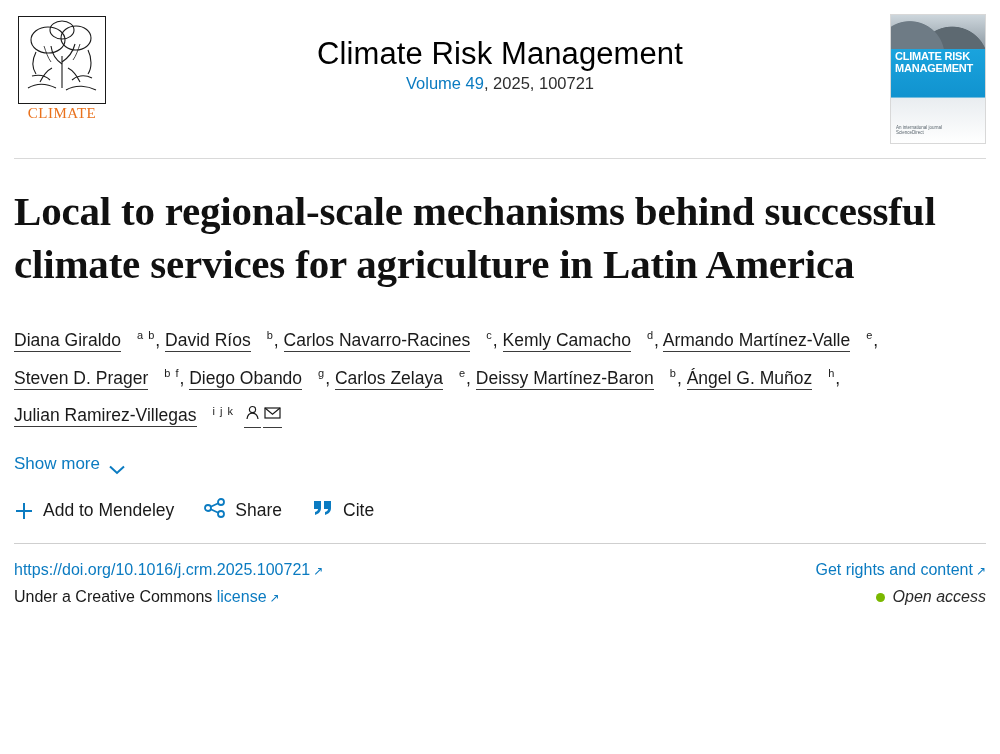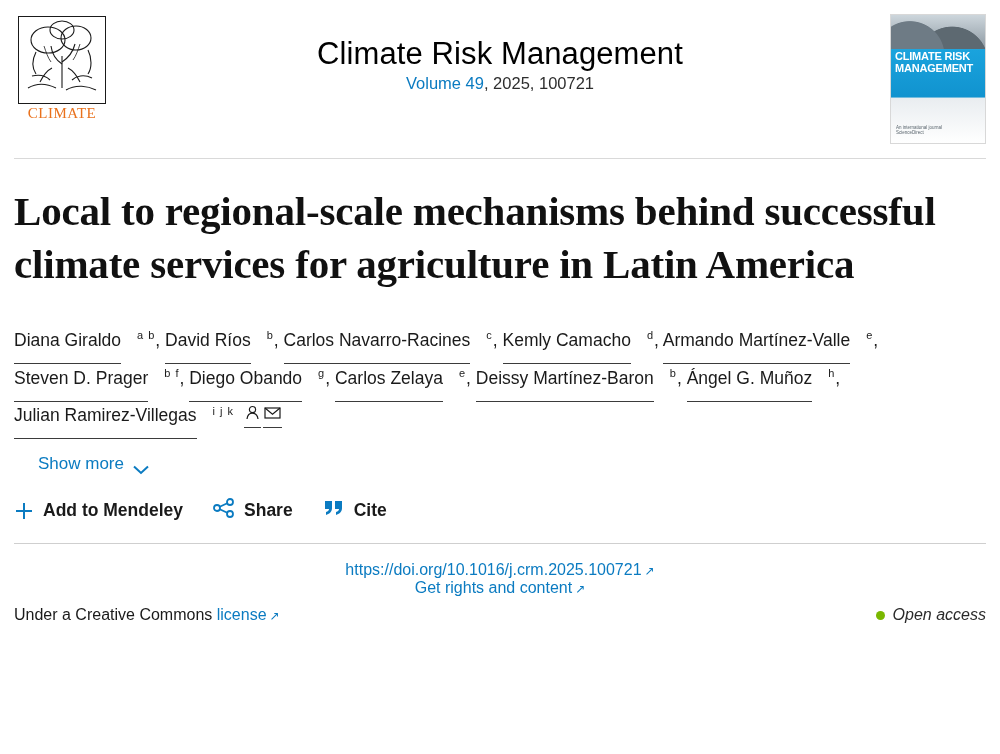--- a/index.html
+++ b/index.html
@@ -120,21 +120,21 @@
     margin-top: 28px;
     font-size: 17.5px;
     line-height: 33px;
     color: #1a1a1a;
   }
   .author {
     white-space: nowrap;
   }
   .author .name {
     border-bottom: 1px solid #3b3b3b;
-    padding-bottom: 13px;
+    padding-bottom: 1px;
     cursor: pointer;
   }
   .author sup {
     font-size: 11px;
     vertical-align: super;
     letter-spacing: 1px;
     margin-left: 16px;
   }
   .author-icons {
     display: inline-block;
@@ -150,41 +150,39 @@
   }
 
   .show-more {
     margin-top: 22px;
     color: #0b7bc1;
     font-size: 17px;
     display: inline-flex;
     align-items: center;
     gap: 9px;
     cursor: pointer;
-    margin-left: 24px;
   }
   .show-more .chev {
     display: inline-block;
     width: 14px; height: 9px;
   }
 
   .actions {
     margin-top: 24px;
     display: flex;
     align-items: center;
     gap: 30px;
     color: #0b7bc1;
     font-size: 17.5px;
   }
   .action {
     display: inline-flex;
     align-items: center;
     gap: 9px;
     cursor: pointer;
-    font-weight: bold;
   }
   .action .lbl { color: #1a1a1a; }
   .action .plus {
     font-size: 26px;
     line-height: 18px;
     color: #0b7bc1;
     font-weight: 400;
   }
 
   .bottom-rule {
@@ -193,21 +191,21 @@
     margin: 20px 0 0 0;
   }
 
   .doi-row, .license-row {
     display: flex;
     justify-content: space-between;
     align-items: center;
     font-size: 16px;
     margin-top: 14px;
   }
-  .doi-row { margin-top: 17px; flex-direction: column; }
+  .doi-row { margin-top: 17px; }
   .license-row { margin-top: 9px; color: #1a1a1a; }
   .link { color: #0b7bc1; text-decoration: none; cursor: pointer; }
   .ext { font-size: 12px; margin-left: 3px; }
   .open-access {
     display: inline-flex;
     align-items: center;
     gap: 8px;
     font-style: italic;
     color: #2a2a2a;
   }

